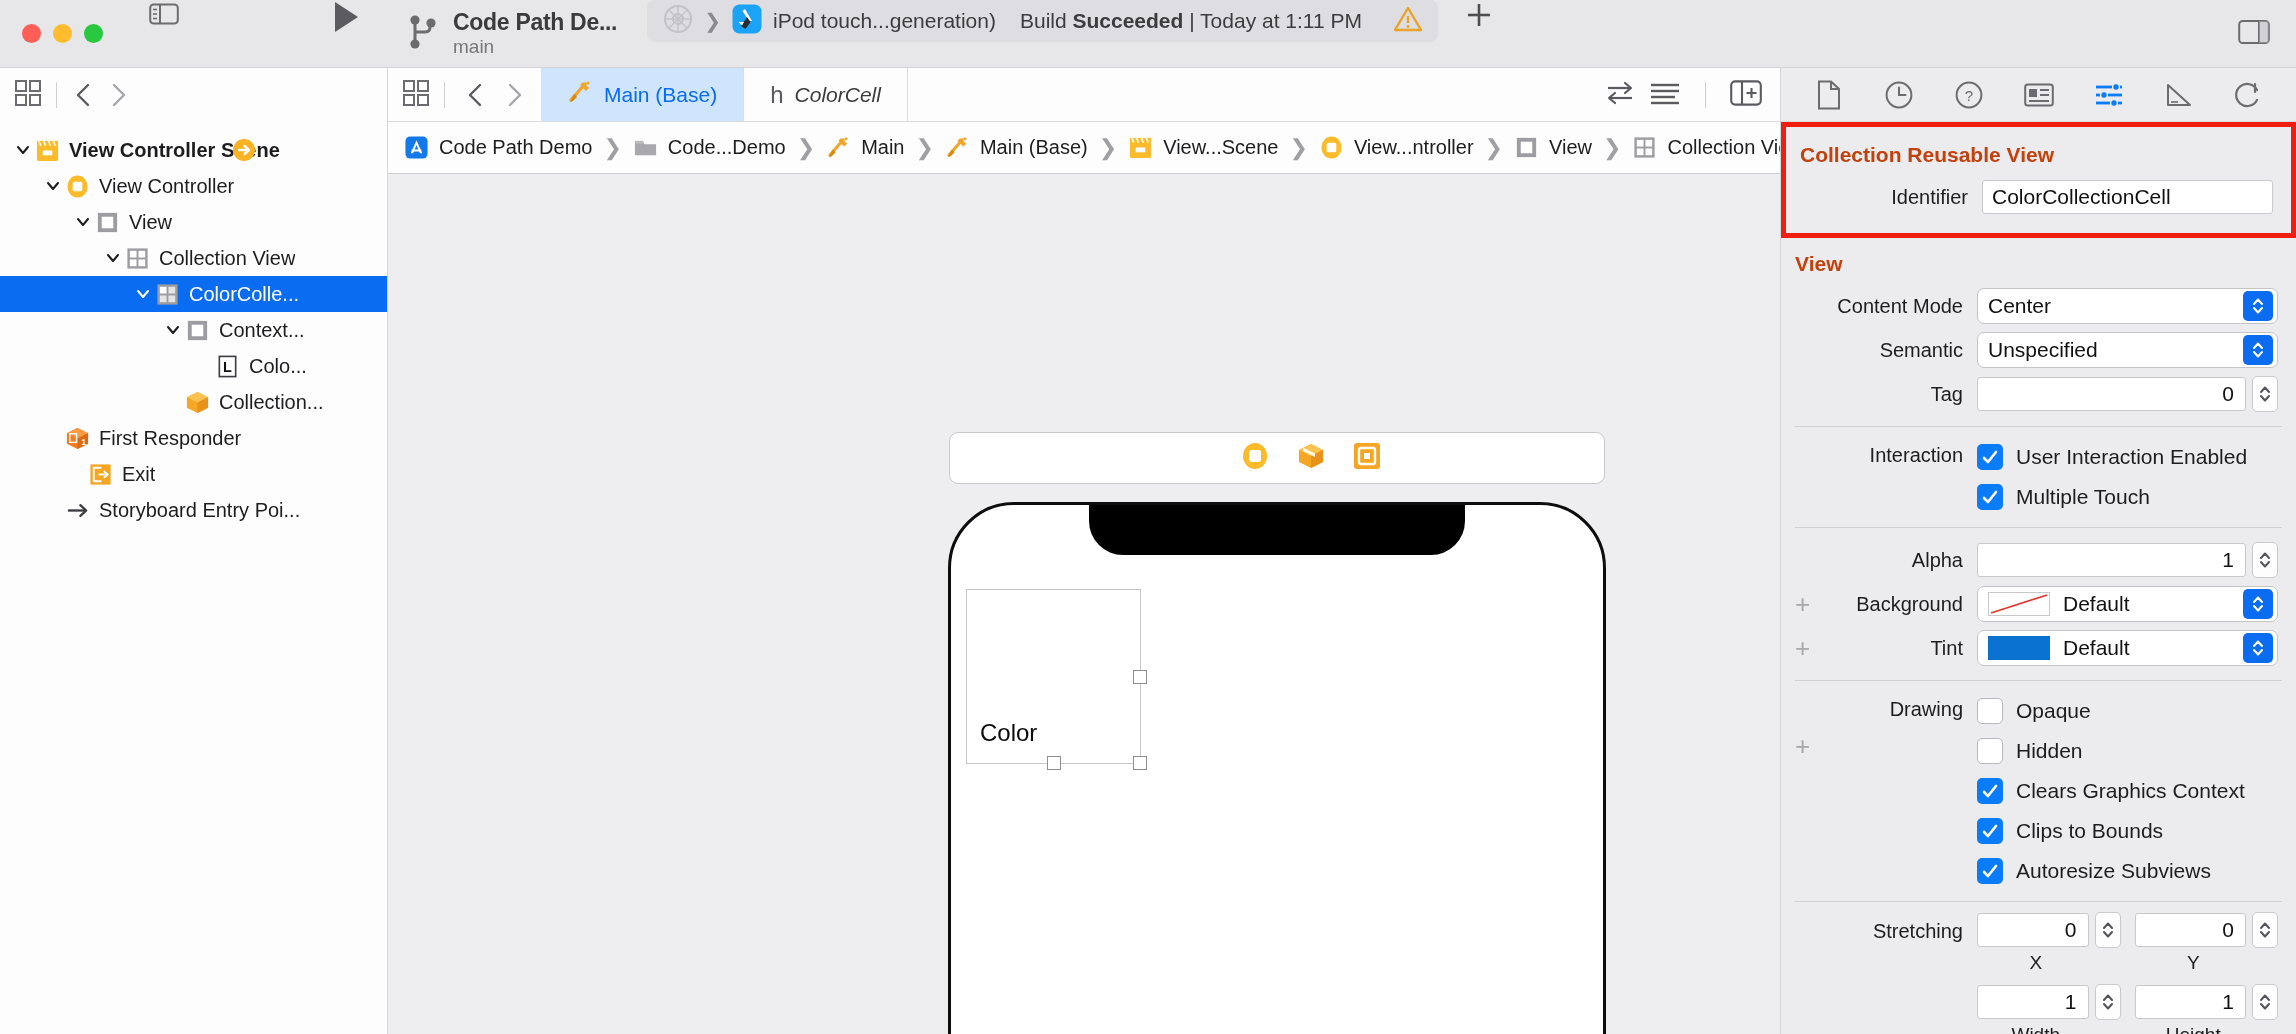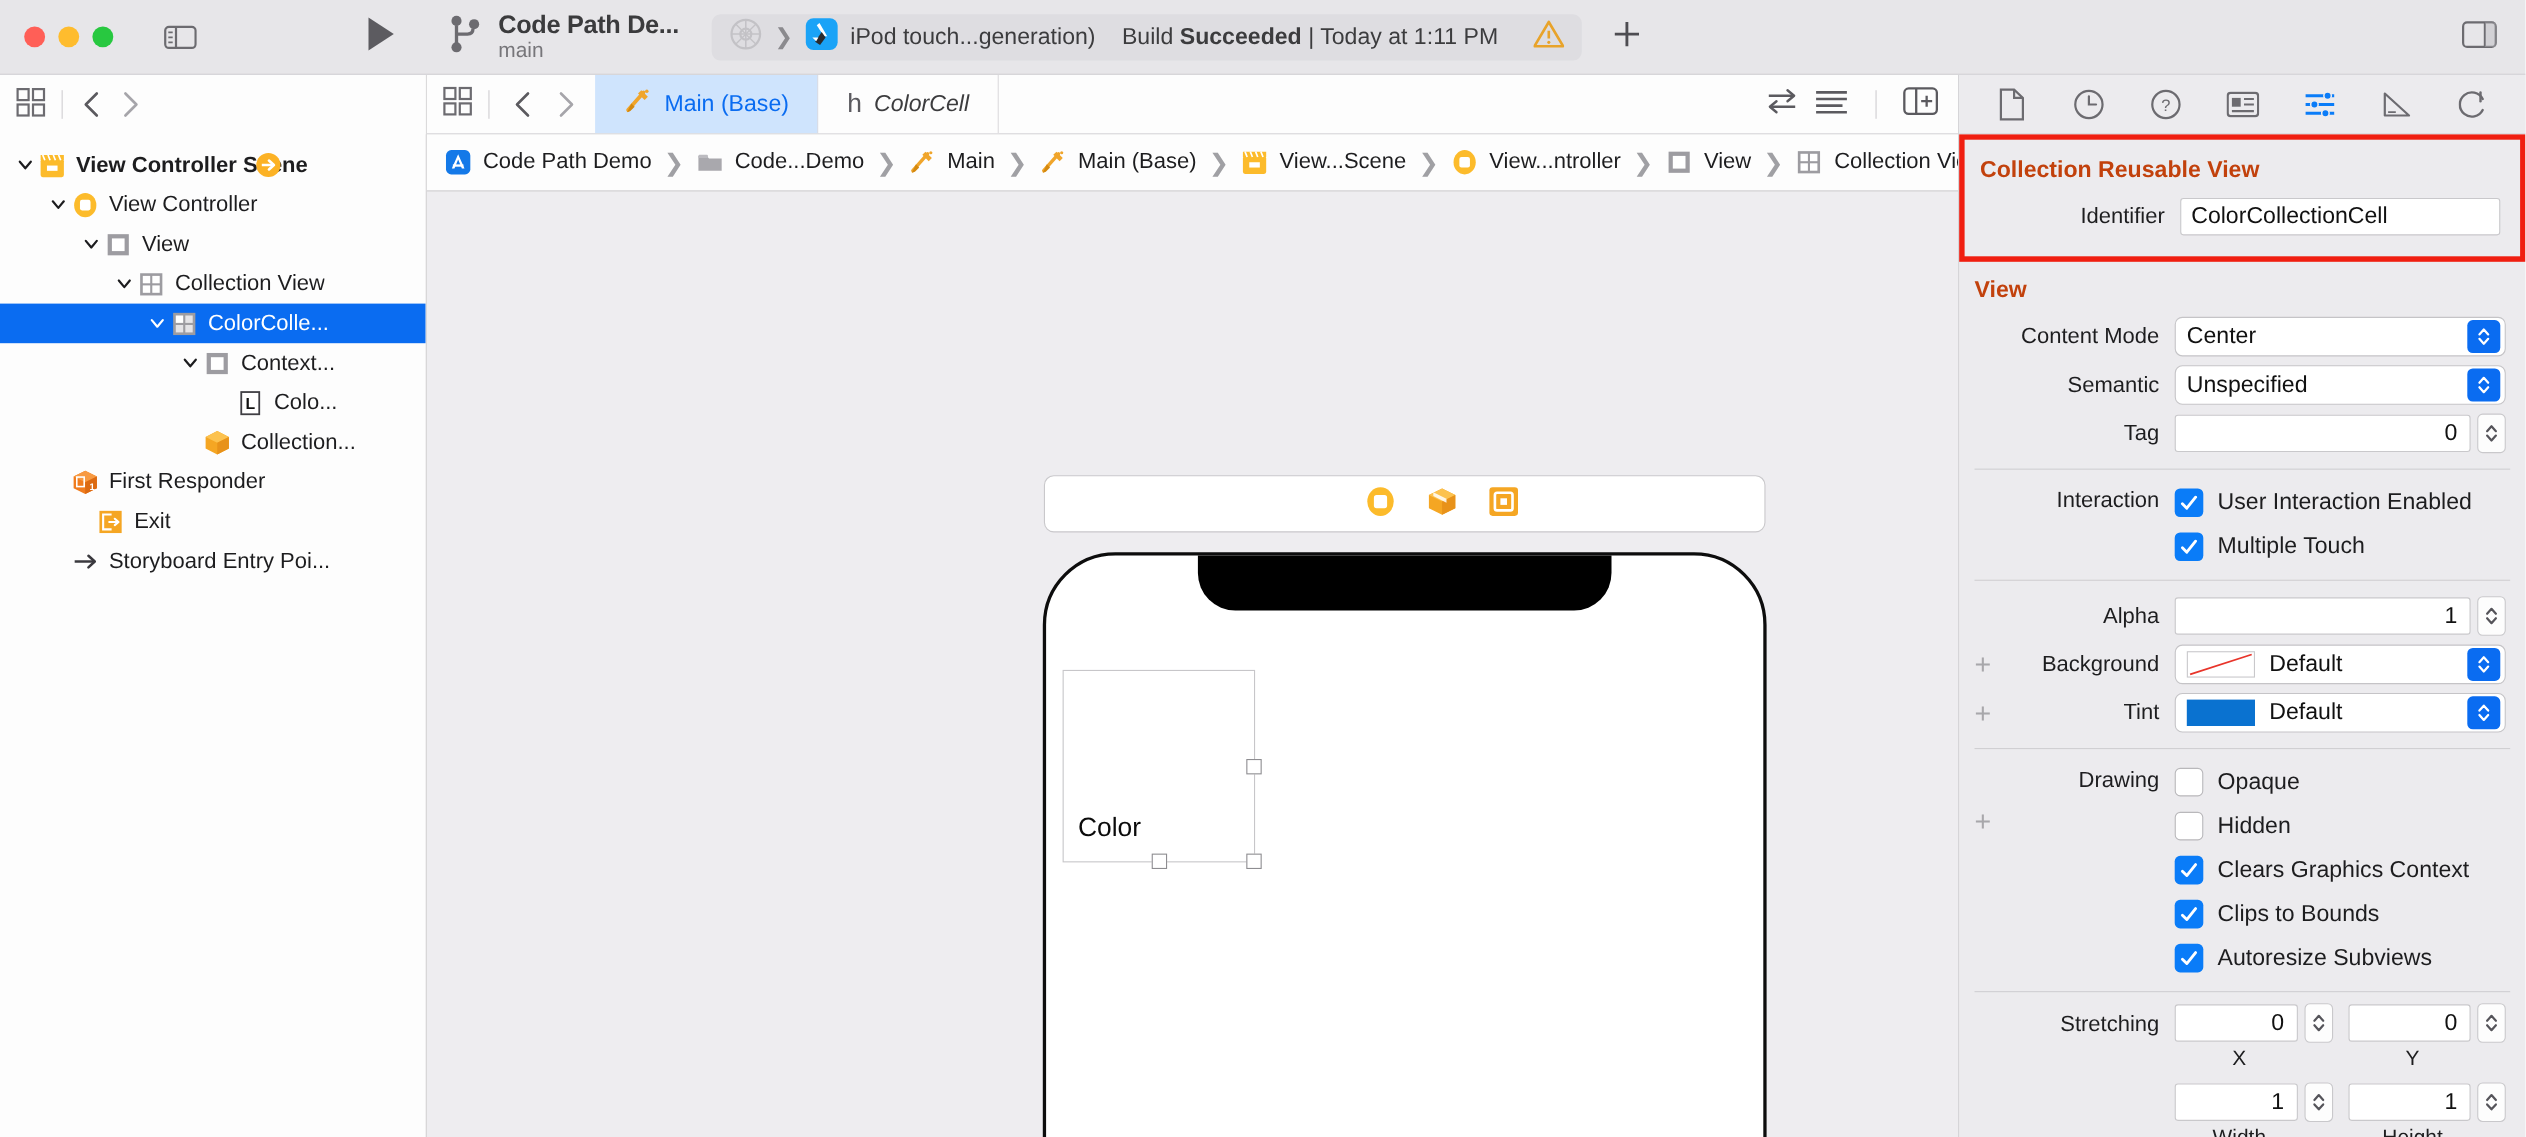--- a/index.html
+++ b/index.html
@@ -10,21 +10,21 @@
     overflow: hidden;
     -webkit-font-smoothing: antialiased;
   }
   #app { position: relative; width: 2296px; height: 1034px; display: flex; flex-direction: column; }
 
   
   .titlebar {
     height: 68px; min-height: 68px;
     background: #e7e6e9;
     border-bottom: 1px solid #d3d2d5;
-    display: flex; align-items: center;
+    display: flex; 
     position: relative;
   }
   .traffic { display: flex; align-items: center; gap: 12px; padding-left: 22px; }
   .tl { width: 19px; height: 19px; border-radius: 50%; }
   .tl.red { background: #ff5f57; }
   .tl.yellow { background: #febc2e; }
   .tl.green { background: #28c840; }
 
   .sidebar-toggle { margin-left: 44px; width: 34px; height: 28px; display:flex; align-items:center; justify-content:center; }
   .run-btn { margin-left: 150px; }
@@ -142,21 +142,21 @@
     overflow: hidden;
   }
   .notch {
     position: absolute; left: 50%; transform: translateX(-50%);
     top: -34px; width: 376px; height: 84px;
     background: #000;
     border-radius: 0 0 34px 34px;
   }
   .cell {
     position: absolute;
-    left: 15px; top: 104px;
+    left: 15px; top: 84px;
     width: 175px; height: 175px;
     border: 1px solid #c7c6c9;
     background: #ffffff;
   }
   .cell-label {
     position: absolute; left: 13px; bottom: 16px;
     font-size: 24px; color: #0b0b0b;
   }
   .handle {
     position: absolute;

